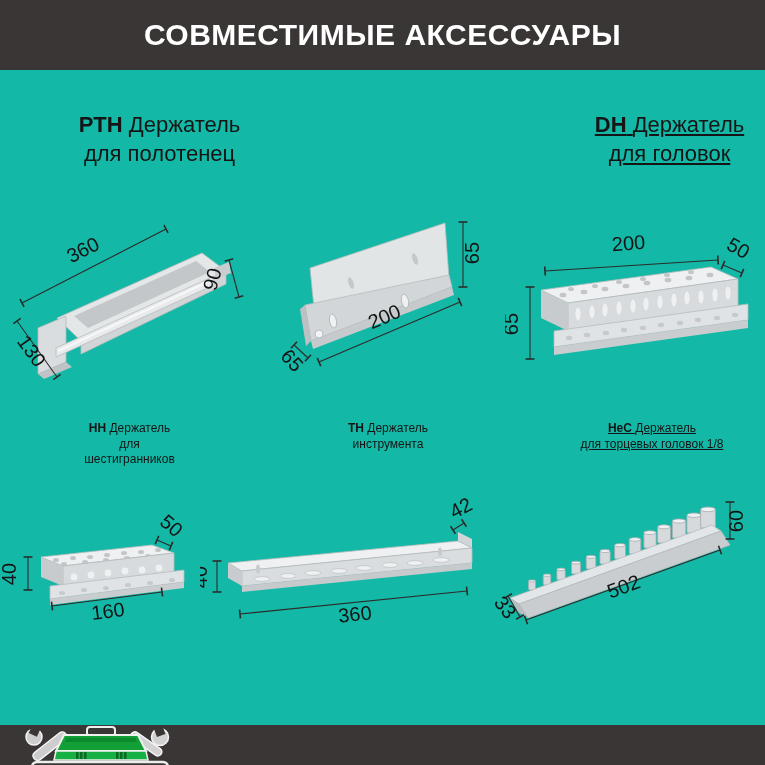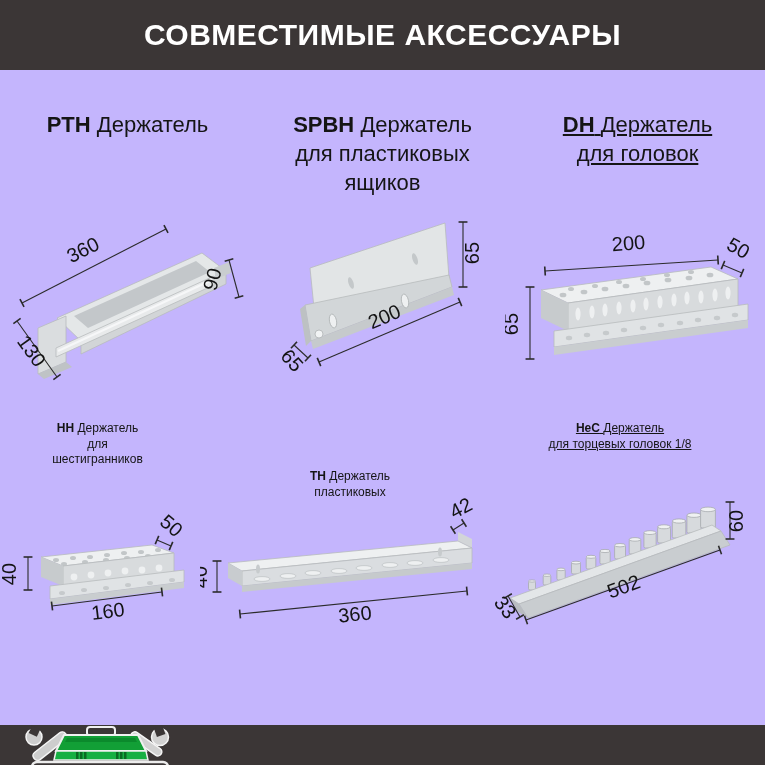--- a/index.html
+++ b/index.html
@@ -1,21 +1,21 @@
 <!DOCTYPE html>
 <html><head>
 <meta charset="utf-8">
 <style>
   html,body{margin:0;padding:0;background:#fff;}
-  .page{position:relative;width:765px;height:765px;background:#c4b5fd;overflow:hidden;
+  .page{position:relative;width:765px;height:765px;background:#14b8a6;overflow:hidden;
         font-family:"Liberation Sans",sans-serif;}
   .header{position:absolute;left:0;top:0;width:765px;height:70px;background:#3b3636;
           display:flex;align-items:center;justify-content:center;}
   .header h1{margin:0;color:#ffffff;font-size:30px;font-weight:bold;letter-spacing:.5px;}
-  .ptitle{position:absolute;text-align:center;color:#151515;}
+  .ptitle{position:absolute;text-align:center;color:#151515;padding-left:32px;}
   .r1{font-size:22px;line-height:1.32;}
   .r2{font-size:12px;line-height:1.3;}
   .ptitle b{font-weight:bold;}
   .fig{position:absolute;}
   .dim{stroke:#2b2b2b;stroke-width:1.1;marker-start:url(#tk);marker-end:url(#tk);}
   .dimt{font-family:"Liberation Sans",sans-serif;font-size:20px;fill:#141414;text-anchor:middle;}
   .metal{stroke:#b7bbbd;stroke-width:0.8;}
   .footer{position:absolute;left:0;top:697px;width:765px;height:68px;background:#3b3636;margin-top:28px;}
   .logo-svg{position:absolute;left:20px;top:0;}
 </style>
@@ -31,27 +31,23 @@
 </svg>
 
 <div class="page">
 
   <div class="header">
     <h1>СОВМЕСТИМЫЕ АКСЕССУАРЫ</h1>
   </div>
 
   <div class="ptitle r1" style="left:0;top:110px;width:255px;">
     <div><b>PTH</b> <span>Держатель</span></div>
-  </div>
-
-  <div class="ptitle r1" style="left:255px;top:110px;width:255px;">
-    <div><b>SPBH</b> <span>Держатель</span></div>
-    <div>для пластиковых</div>
-    <div>ящиков</div>
-  </div>
+    <div>для полотенец</div>
+  </div>
+
 
   <div class="ptitle r1" style="left:510px;top:110px;width:255px;text-decoration:underline;">
     <div><b>DH</b> <span>Держатель</span></div>
     <div>для головок</div>
   </div>
 
   <svg class="fig" style="left:0;top:210px;" width="255" height="190">
     <g>
       <polygon class="metal" points="57,108 202,43 226,61 81,131" fill="#e4e7e8"></polygon>
       <polygon points="74,106 196,51 210,62 88,118" fill="#c3c7ca"></polygon>
@@ -153,23 +149,23 @@
       <text class="dimt" x="13" y="114" transform="rotate(-90 13 114)">65</text>
     </g>
   </svg>
 
   <div class="ptitle r2" style="left:0;top:421px;width:195px;">
     <div><b>HH</b> <span>Держатель</span></div>
     <div>для</div>
     <div>шестигранников</div>
   </div>
 
-  <div class="ptitle r2" style="left:220px;top:421px;width:260px;margin-top:48px;">
+  <div class="ptitle r2" style="left:226px;top:421px;width:260px;">
     <div><b>TH</b> <span>Держатель</span></div>
-    <div>пластиковых</div>
+    <div>инструмента</div>
   </div>
 
   <div class="ptitle r2" style="left:492px;top:421px;width:256px;text-decoration:underline;">
     <div><b>HeC</b> <span>Держатель</span></div>
     <div>для торцевых головок 1/8</div>
   </div>
 
   <svg class="fig" style="left:0;top:500px;" width="230" height="155">
     <g>
       <polygon class="metal" points="41,57 152,45 174,53 63,66" fill="#eef0f1"></polygon>

